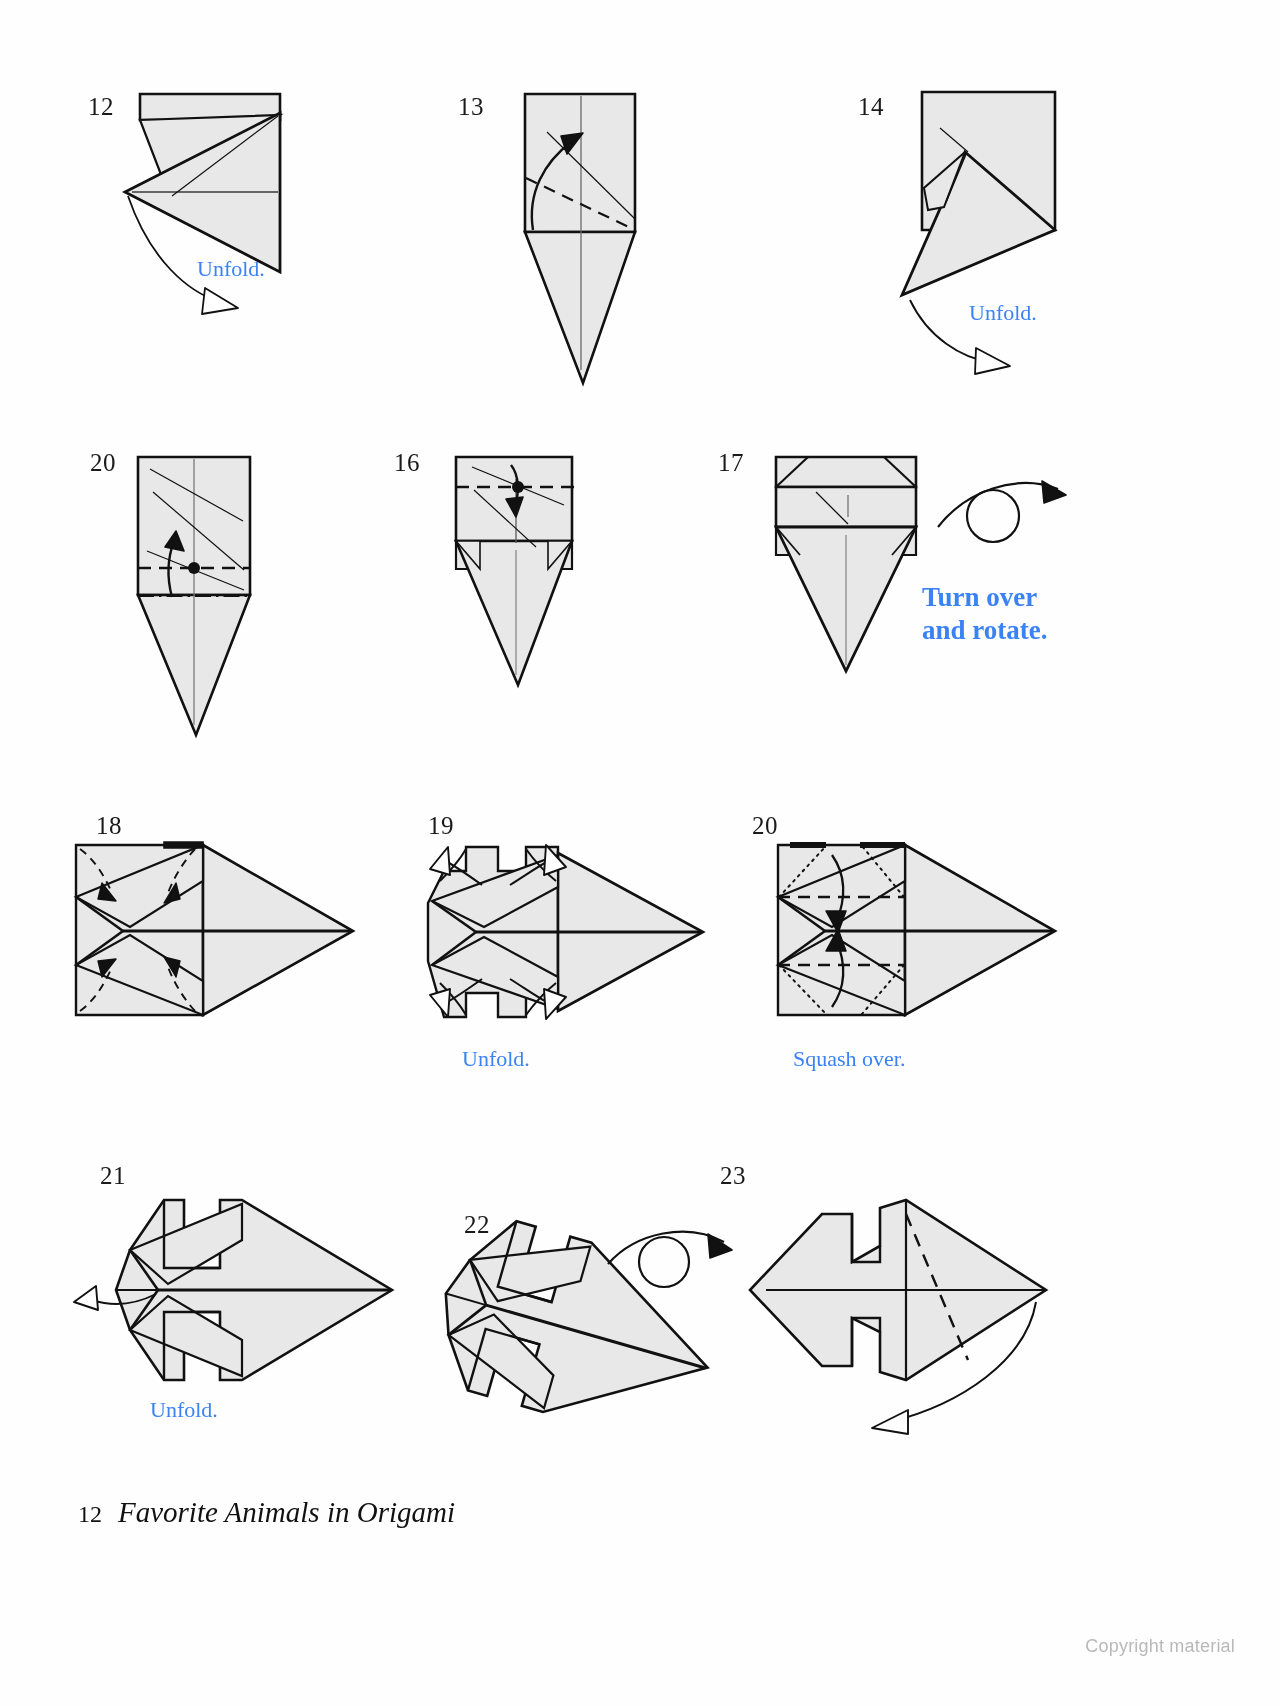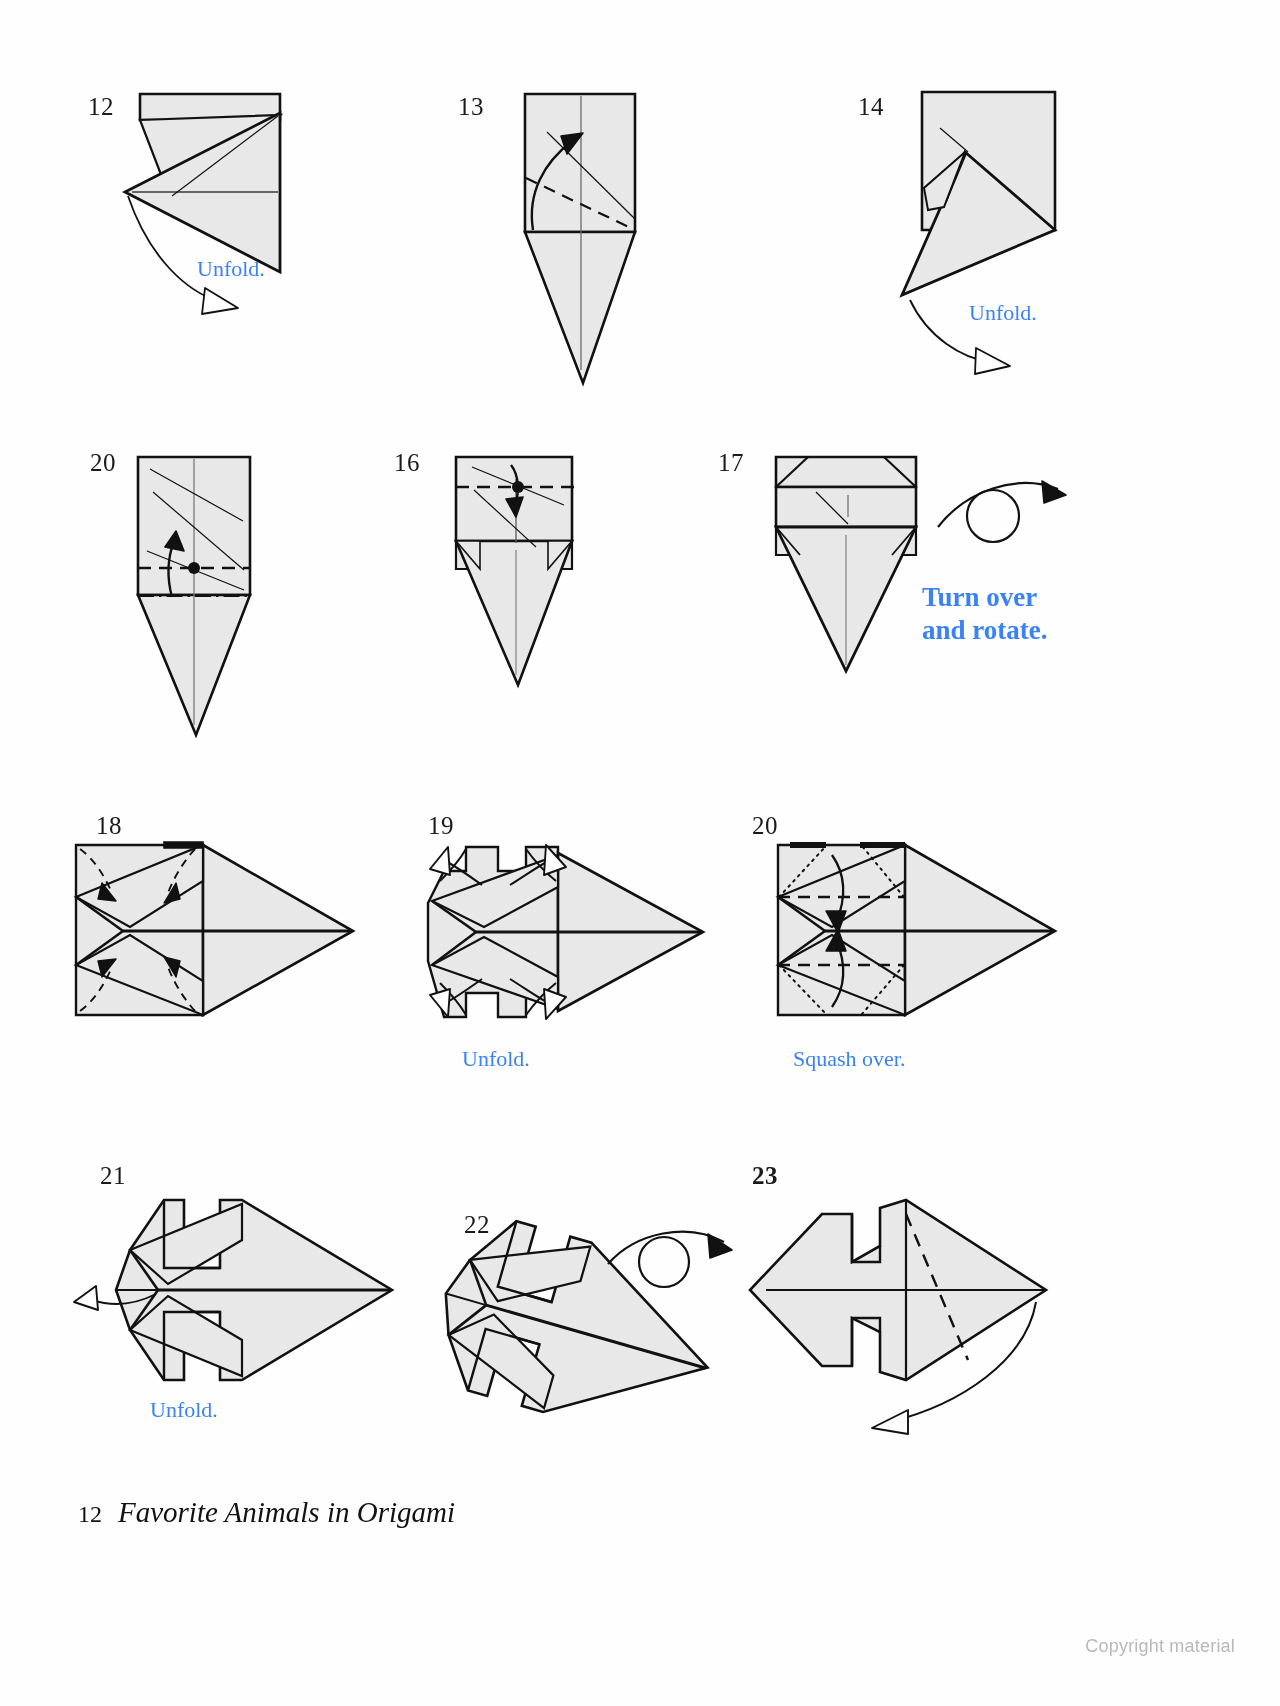--- a/index.html
+++ b/index.html
@@ -384,21 +384,21 @@
   </div>
 
   <div class="fig" style="left:592px; top:1216px;">
     <svg width="150" height="80" viewBox="0 0 150 80">
       <circle cx="72" cy="46" r="25" fill="none" stroke="#111" stroke-width="2.2"></circle>
       <path d="M 16 48 C 44 16 96 6 132 26" fill="none" stroke="#111" stroke-width="2.2"></path>
       <polygon points="116,18 140,34 118,42" fill="#111" stroke="#111" stroke-width="1.6" stroke-linejoin="round"></polygon>
     </svg>
   </div>
 
-  <div class="step-num" style="left:752px; top:1163px;font-weight:bold;">23</div>
+  <div class="step-num" style="left:720px; top:1163px;">23</div>
   <div class="fig" style="left:730px; top:1190px;">
     <svg width="340" height="260" viewBox="0 0 340 260">
 
       <polygon points="92,24 122,24 122,72 150,56 150,18 176,10 316,100 176,190 150,182 150,142 122,128 122,176 92,176 20,100" fill="#e8e8e8" stroke="#111" stroke-width="2.6"></polygon>
 
       <polyline points="122,24 122,72 150,72 150,56" fill="none" stroke="#111" stroke-width="2.4"></polyline>
       <polyline points="122,176 122,128 150,128 150,142" fill="none" stroke="#111" stroke-width="2.4"></polyline>
 
       <line x1="36" y1="100" x2="314" y2="100" stroke="#111" stroke-width="2.2"></line>
 

